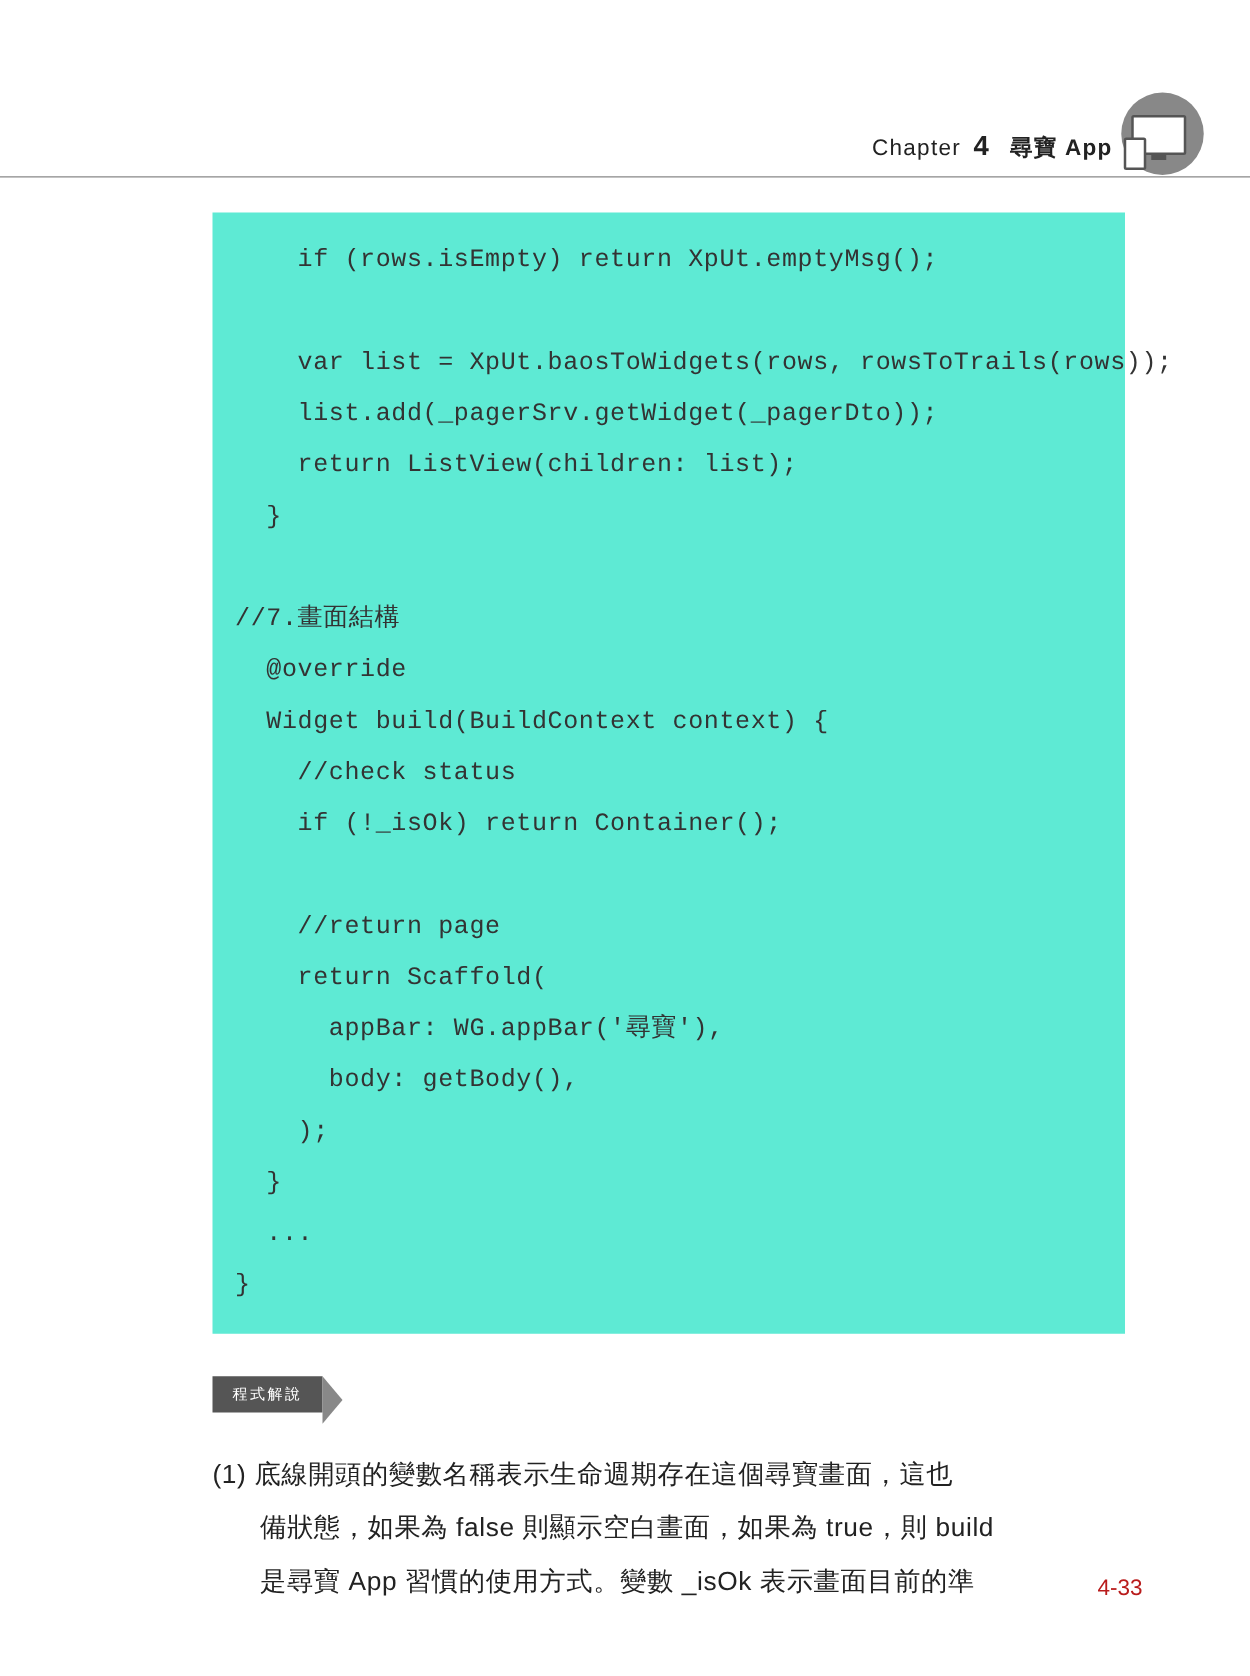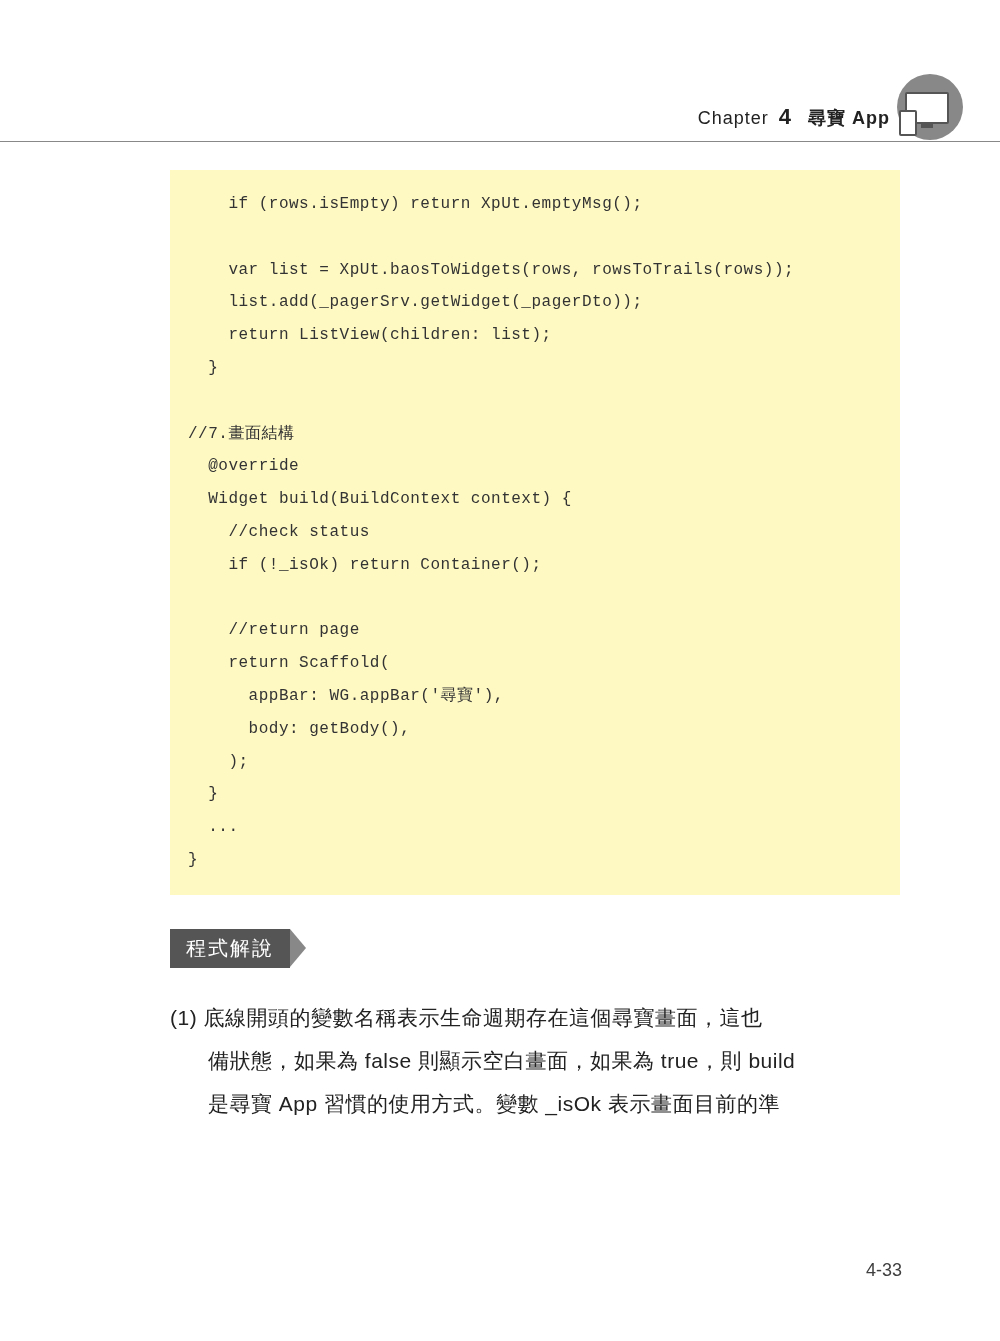--- a/index.html
+++ b/index.html
@@ -84,34 +84,34 @@
     border: 2px solid #555;
     border-radius: 2px;
   }
   .content {
     position: absolute;
     top: 170px;
     left: 170px;
     right: 100px;
   }
   .code-block {
-    background: #fef9c3;
+    background: #5eead4;
     padding: 18px 20px 18px 18px;
     font-family: "Courier New", monospace;
-    font-size: 16px;
+    font-size: 20px;
     line-height: 2.05;
     color: #333;
     white-space: pre;
     letter-spacing: 0.5px;
   }
   .section-badge {
     display: inline-block;
     background: #555;
     color: white;
-    font-size: 20px;
+    font-size: 12px;
     padding: 6px 16px 6px 16px;
     margin-top: 34px;
     position: relative;
     letter-spacing: 2px;
   }
   .section-badge::after {
     content: "";
     position: absolute;
     right: -16px;
     top: 0;
@@ -132,23 +132,23 @@
   .body-text .num {
     display: inline-block;
   }
   .body-text .indent {
     padding-left: 38px;
     display: block;
   }
   .page-num {
     position: absolute;
     bottom: 60px;
-    right: 98px;
+    right: 86px;
     font-size: 18px;
-    color: #404040;
+    color: #b91c1c;
   }
 </style>
 </head>
 <body>
 
 <div class="header-bar">
   <span class="chapter-label">
     <span>Chapter</span>
     <span class="chnum">4</span>
     <span class="chtitle">尋寶 App</span>

